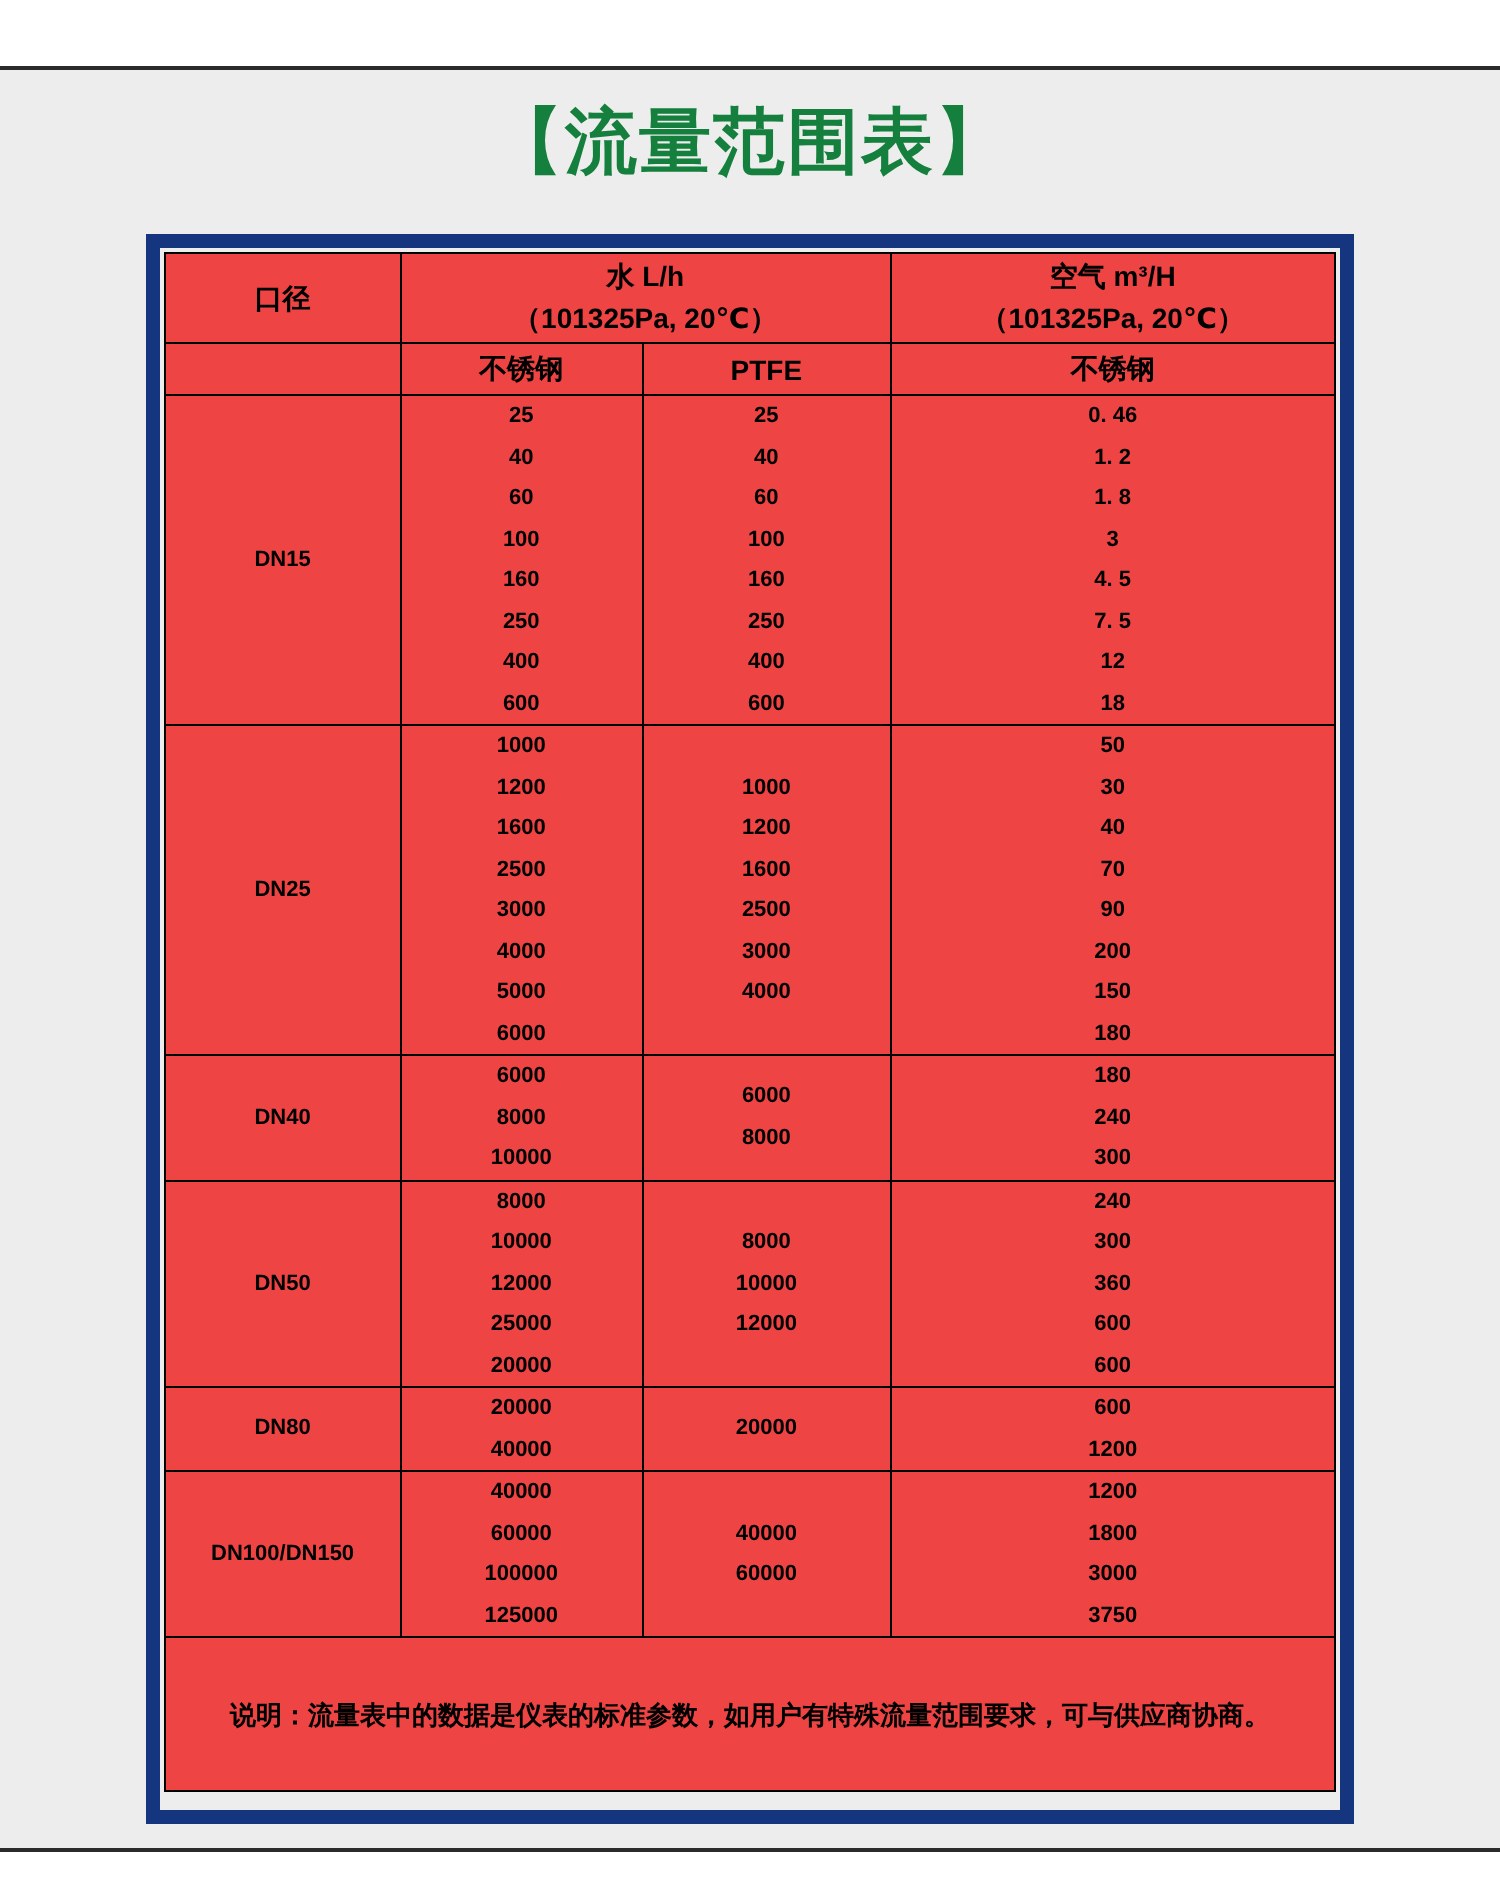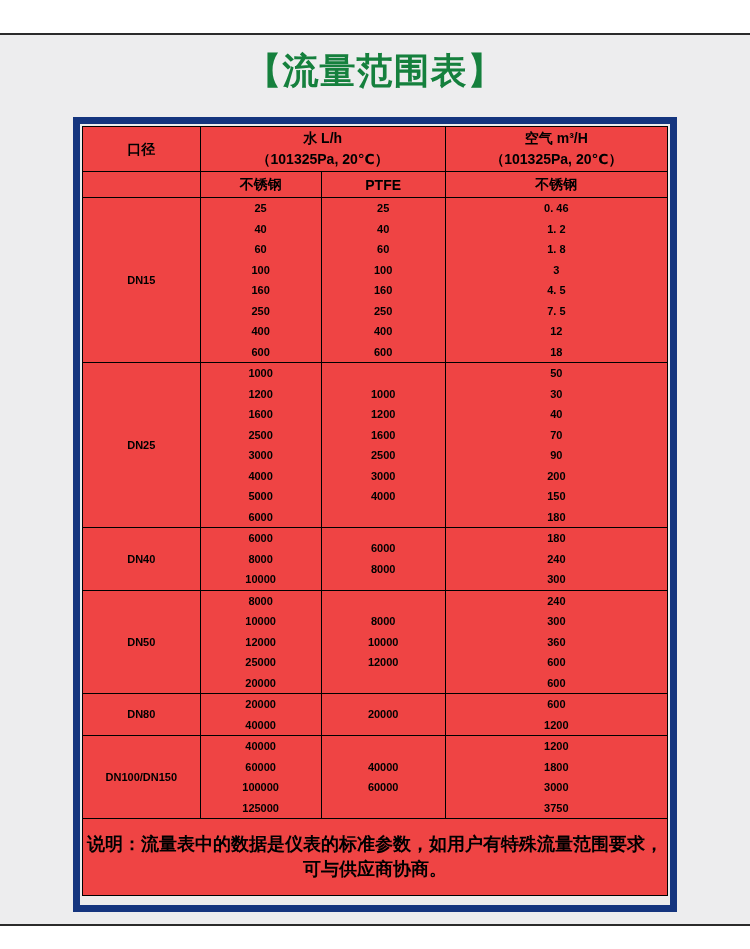--- a/index.html
+++ b/index.html
@@ -69,21 +69,21 @@
   td.cell .line {
     height: 20.5px;
     line-height: 20.5px;
     white-space: pre;
   }
   td.note-cell {
     text-align: left;
     vertical-align: top;
     height: 76px;
     padding: 7px 9px;
-    font-size: 18px;
+    font-size: 13px;
     line-height: 25px;
     font-weight: bold;
   }
 </style>
 </head>
 <body>
 
 <div class="page">
   <div class="band">
 

